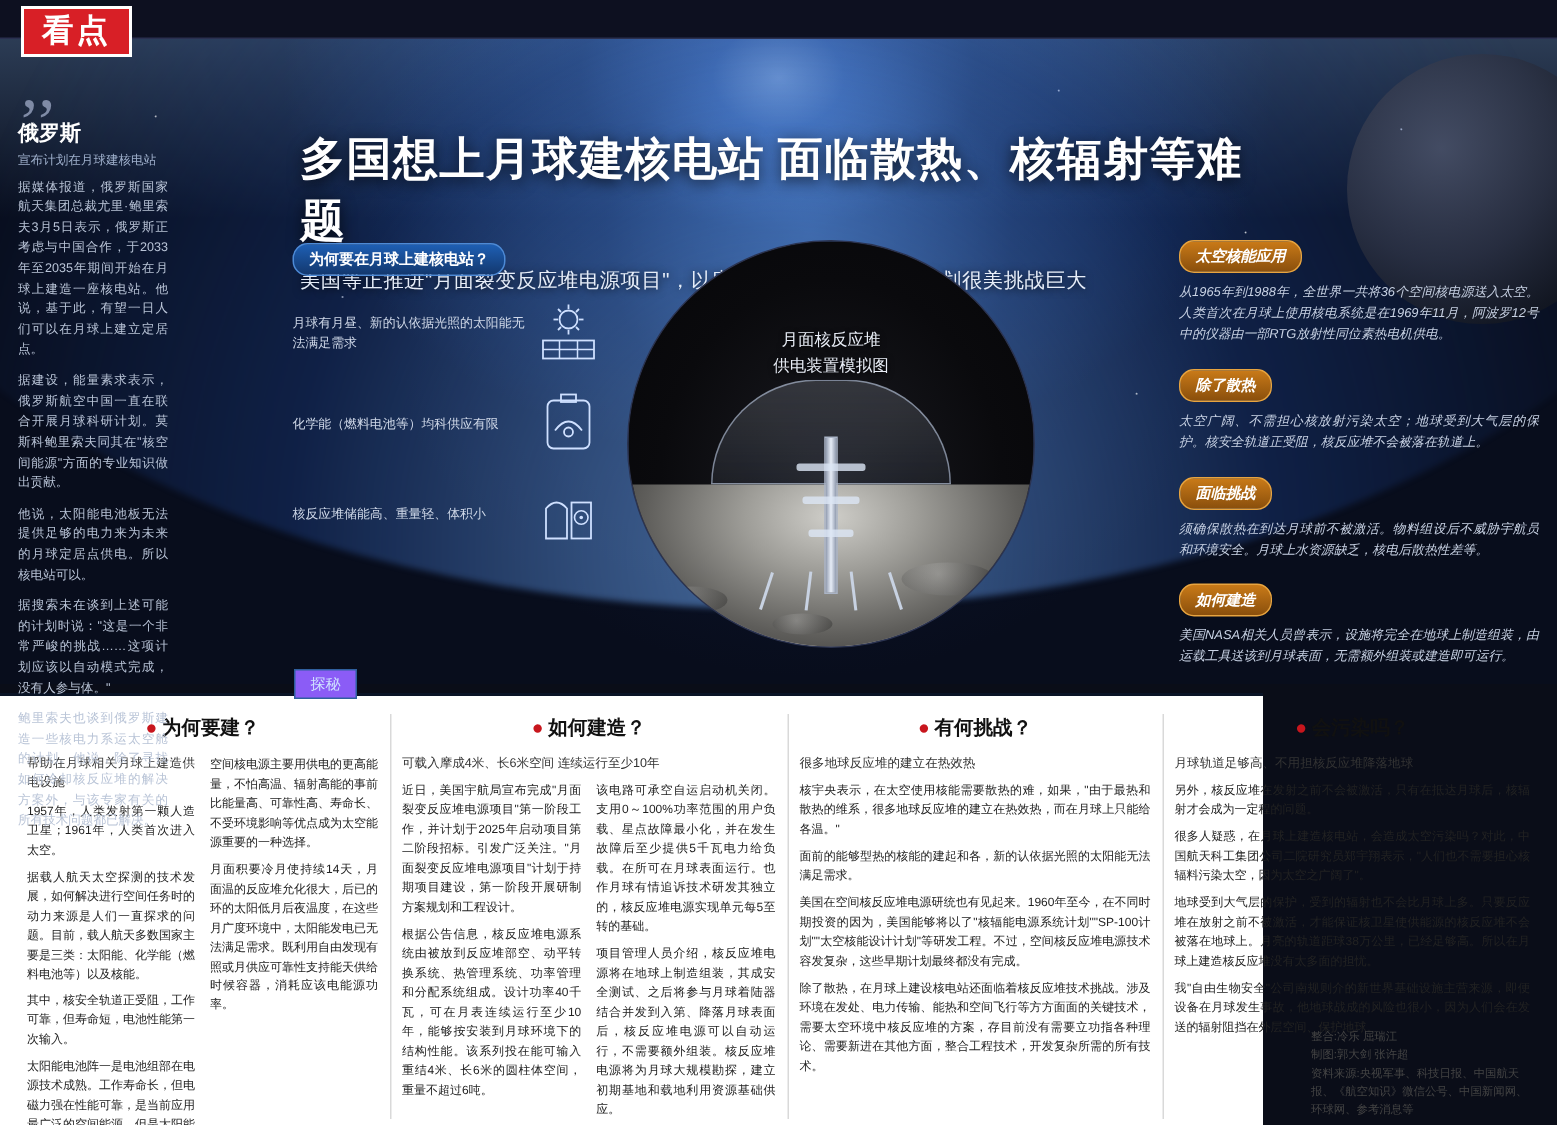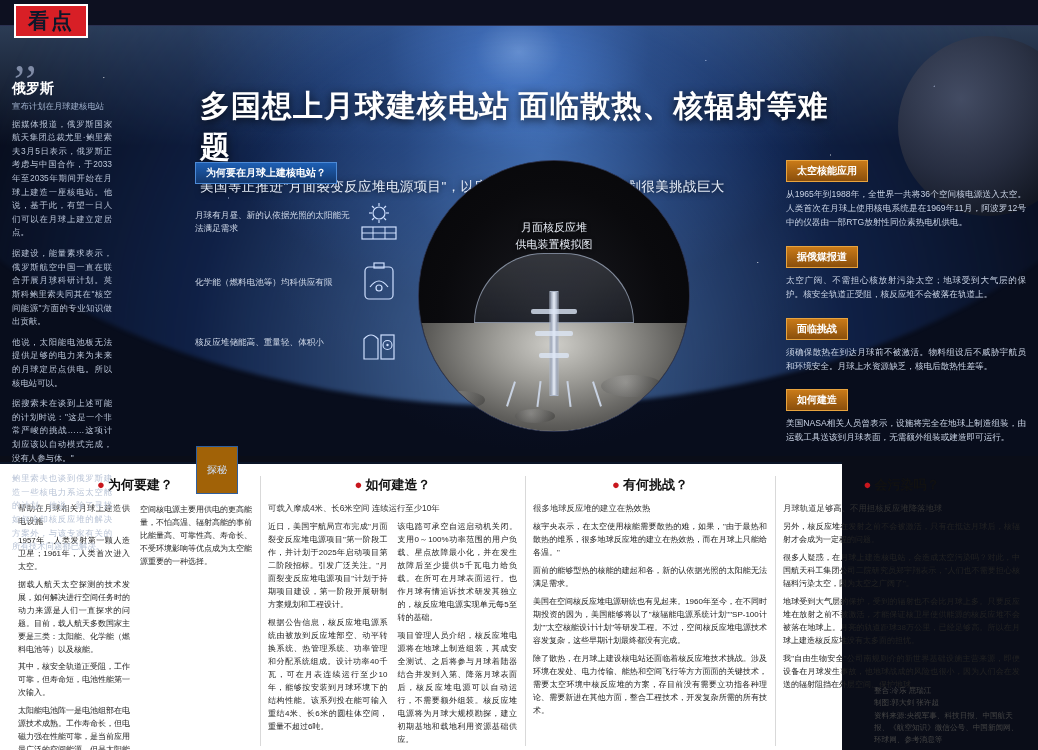--- a/index.html
+++ b/index.html
@@ -18,21 +18,21 @@
   
   .masthead-bar {
     position: absolute; left: 0; top: 0; width: 1038px; height: 26px;
     background: #0d1020;
     border-bottom: 1px solid #2a3050;
     z-index: 40;
   }
   .kanDian {
     position: absolute; left: 14px; top: 4px;
     background: #d81f26;
-    color: #0f172a;
+    color: #ffffff;
     font-size: 21px; font-weight: bold;
     letter-spacing: 2px;
     padding: 4px 12px 5px 12px;
     border: 2px solid #fff;
     z-index: 42;
     line-height: 1;
   }
   .masthead-right {
     position: absolute; right: 8px; top: 5px;
     font-size: 8px; color: #cfd6e6;
@@ -122,21 +122,21 @@
     margin-top: 10px;
     font-size: 13.5px; color: #e6edf8; letter-spacing: .4px;
     text-shadow: 0 1px 6px rgba(0,0,0,.8);
   }
 
   
   .badge {
     display: inline-block;
     background: linear-gradient(180deg,#1e5fb4,#13386e);
     color: #fff; font-size: 10px; font-weight: bold;
-    padding: 3px 10px; border-radius: 0;
+    padding: 3px 10px; border-radius: 10px;
     border: 1px solid #4d8ad6;
   }
   .badge.orange {
     background: linear-gradient(180deg,#c97a18,#8a4f0c);
     border-color: #e8a43f;
   }
 
   
   .why-build {
     position: absolute; left: 195px; top: 162px; width: 210px; z-index: 30;
@@ -200,29 +200,29 @@
     position:absolute; bottom:0; width:2px; height:26px; background:#c8d2e2;
   }
   .caption-center {
     position:absolute; left:50%; top:58px; transform:translateX(-50%);
     text-align:center; color:#e9eef7; font-size:11px; line-height:1.5;
     z-index: 5; text-shadow: 0 1px 4px #000;
   }
 
   
   .right-col { position:absolute; right: 12px; top: 160px; width: 240px; z-index: 30; }
-  .right-block { margin-bottom: 16px; }
+  .right-block { margin-bottom: 16px; font-style: italic; }
   .right-block .badge { margin-bottom: 6px; }
   .right-text { font-size: 8.6px; line-height: 1.62; color: #c8d2e4; text-align: justify; }
 
   
   .tansuo-tag {
     position: absolute; left: 196px; top: 446px;
-    background: #a16207; color: #cfe2ff; font-size: 10px;
-    padding: 16px 10px; border: 1px solid #2f5f9e;
+    background: #8b5cf6; color: #cfe2ff; font-size: 10px;
+    padding: 2px 10px; border: 1px solid #2f5f9e;
     z-index: 35;
   }
   .bottom {
     position: absolute; left: 0; top: 462px; width: 842px; height: 288px;
     background: #ffffff;
     border-top: 2px solid #0a1426;
   }
   .bottom-inner { position:relative; width:1038px; height:288px; padding: 8px 10px 0 10px; }
 
   .qa-cols { display: flex; gap: 0; height: 100%; }
@@ -364,21 +364,21 @@
       </div>
     </div>
   </div>
 
   <div class="right-col">
     <div class="right-block">
       <span class="badge orange">太空核能应用</span>
       <div class="right-text">从1965年到1988年，全世界一共将36个空间核电源送入太空。人类首次在月球上使用核电系统是在1969年11月，阿波罗12号中的仪器由一部RTG放射性同位素热电机供电。</div>
     </div>
     <div class="right-block">
-      <span class="badge orange">据俄媒报道</span>
+      <span class="badge orange">除了散热</span>
       <div class="right-text">太空广阔、不需担心核放射污染太空；地球受到大气层的保护。核安全轨道正受阻，核反应堆不会被落在轨道上。</div>
     </div>
     <div class="right-block">
       <span class="badge orange">面临挑战</span>
       <div class="right-text">须确保散热在到达月球前不被激活。物料组设后不威胁宇航员和环境安全。月球上水资源缺乏，核电后散热性差等。</div>
     </div>
     <div class="right-block">
       <span class="badge orange">如何建造</span>
       <div class="right-text">美国NASA相关人员曾表示，设施将完全在地球上制造组装，由运载工具送该到月球表面，无需额外组装或建造即可运行。</div>
     </div>
@@ -400,20 +400,21 @@
               <div class="qa-body">
                 <p>1957年，人类发射第一颗人造卫星；1961年，人类首次进入太空。</p>
                 <p>据载人航天太空探测的技术发展，如何解决进行空间任务时的动力来源是人们一直探求的问题。目前，载人航天多数国家主要是三类：太阳能、化学能（燃料电池等）以及核能。</p>
                 <p>其中，核安全轨道正受阻，工作可靠，但寿命短，电池性能第一次输入。</p>
                 <p>太阳能电池阵一是电池组部在电源技术成熟。工作寿命长，但电磁力强在性能可靠，是当前应用最广泛的空间能源，但是太阳能电池阵在等级的光辐条件，在国家，深空环境下不能工作，将无法满足所需的人工作。</p>
               </div>
             </div>
             <div>
               <div class="qa-body" style="margin-top:2px;">
                 <p>空间核电源主要用供电的更高能量，不怕高温、辐射高能的事前比能量高、可靠性高、寿命长、不受环境影响等优点成为太空能源重要的一种选择。</p>
+                <p>月面积要冷月使持续14天，月面温的反应堆允化很大，后已的环的太阳低月后夜温度，在这些月广度环境中，太阳能发电已无法满足需求。既利用自由发现有照或月供应可靠性支持能天供给时候容器，消耗应该电能源功率。</p>
                 <p></p>
               </div>
             </div>
           </div>
         </div>
 
         <div class="qa-col" style="width:265px;">
           <div class="qa-title">
             <span class="dot">●</span><span>如何建造？</span>
           </div>

